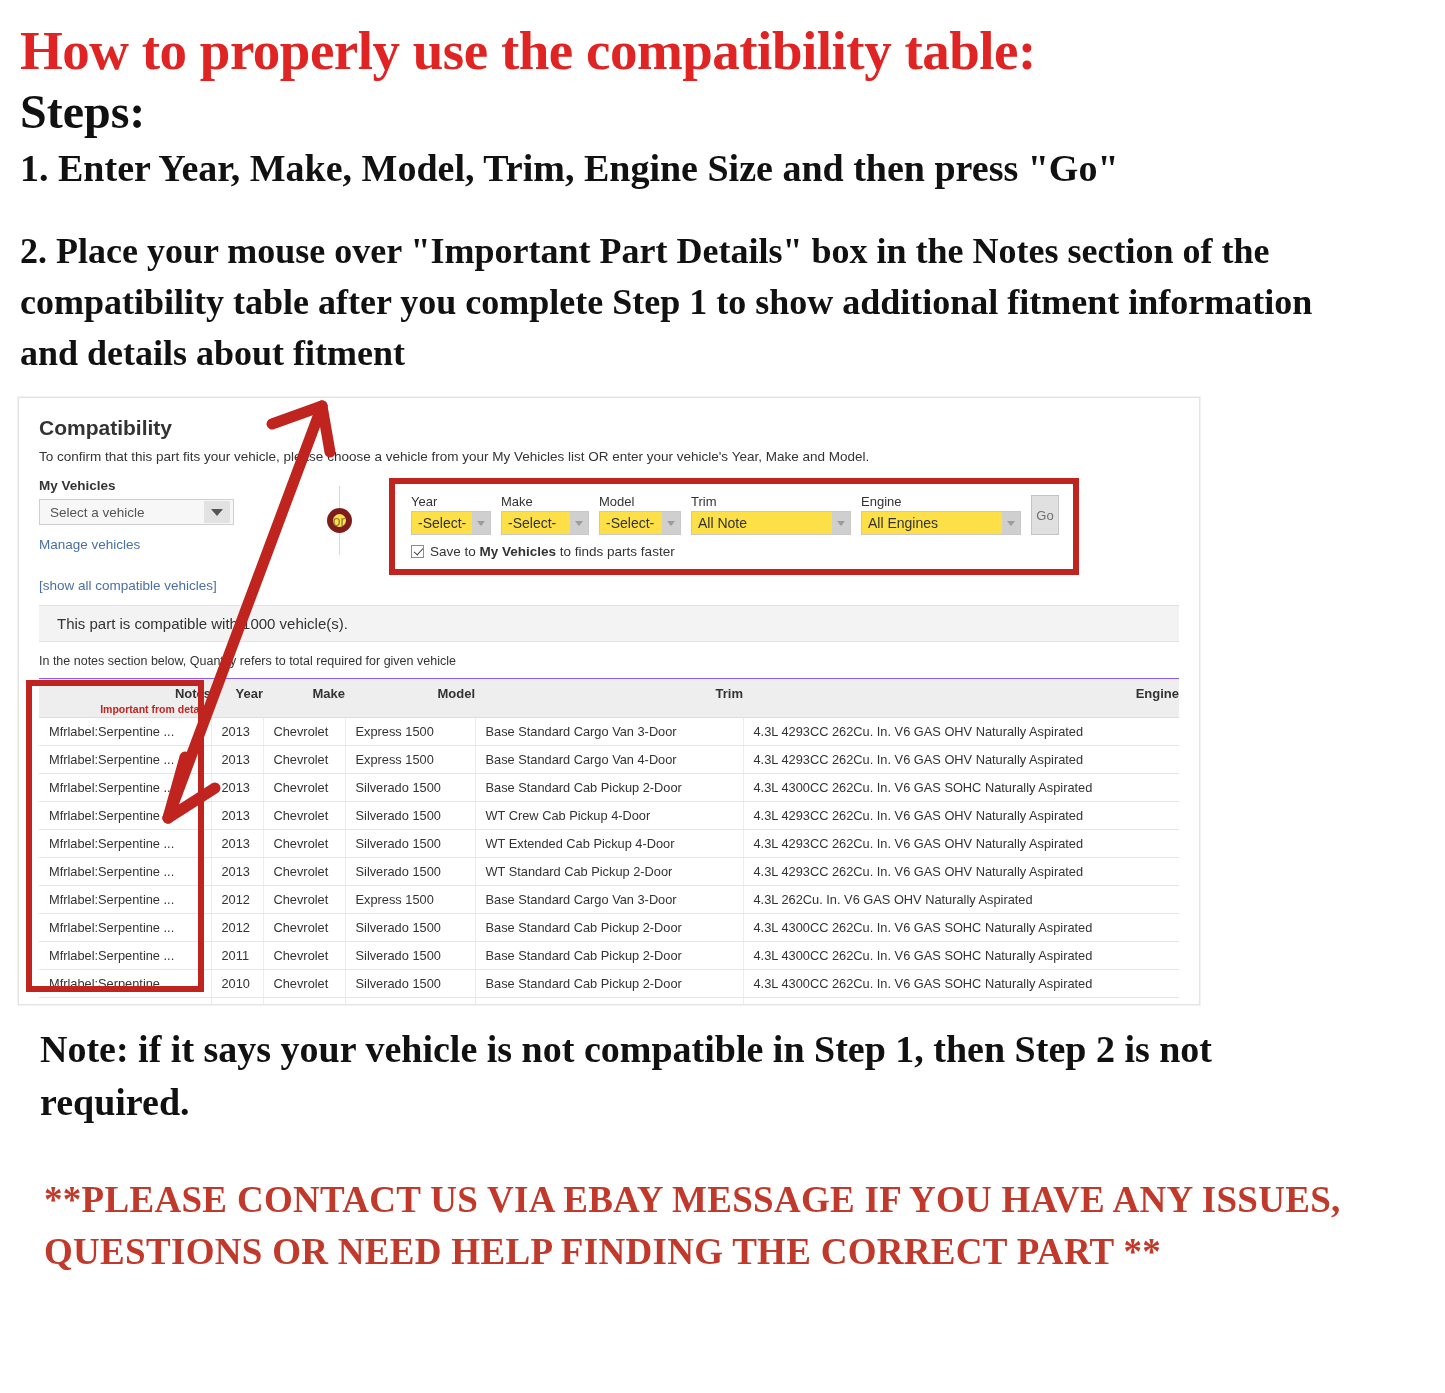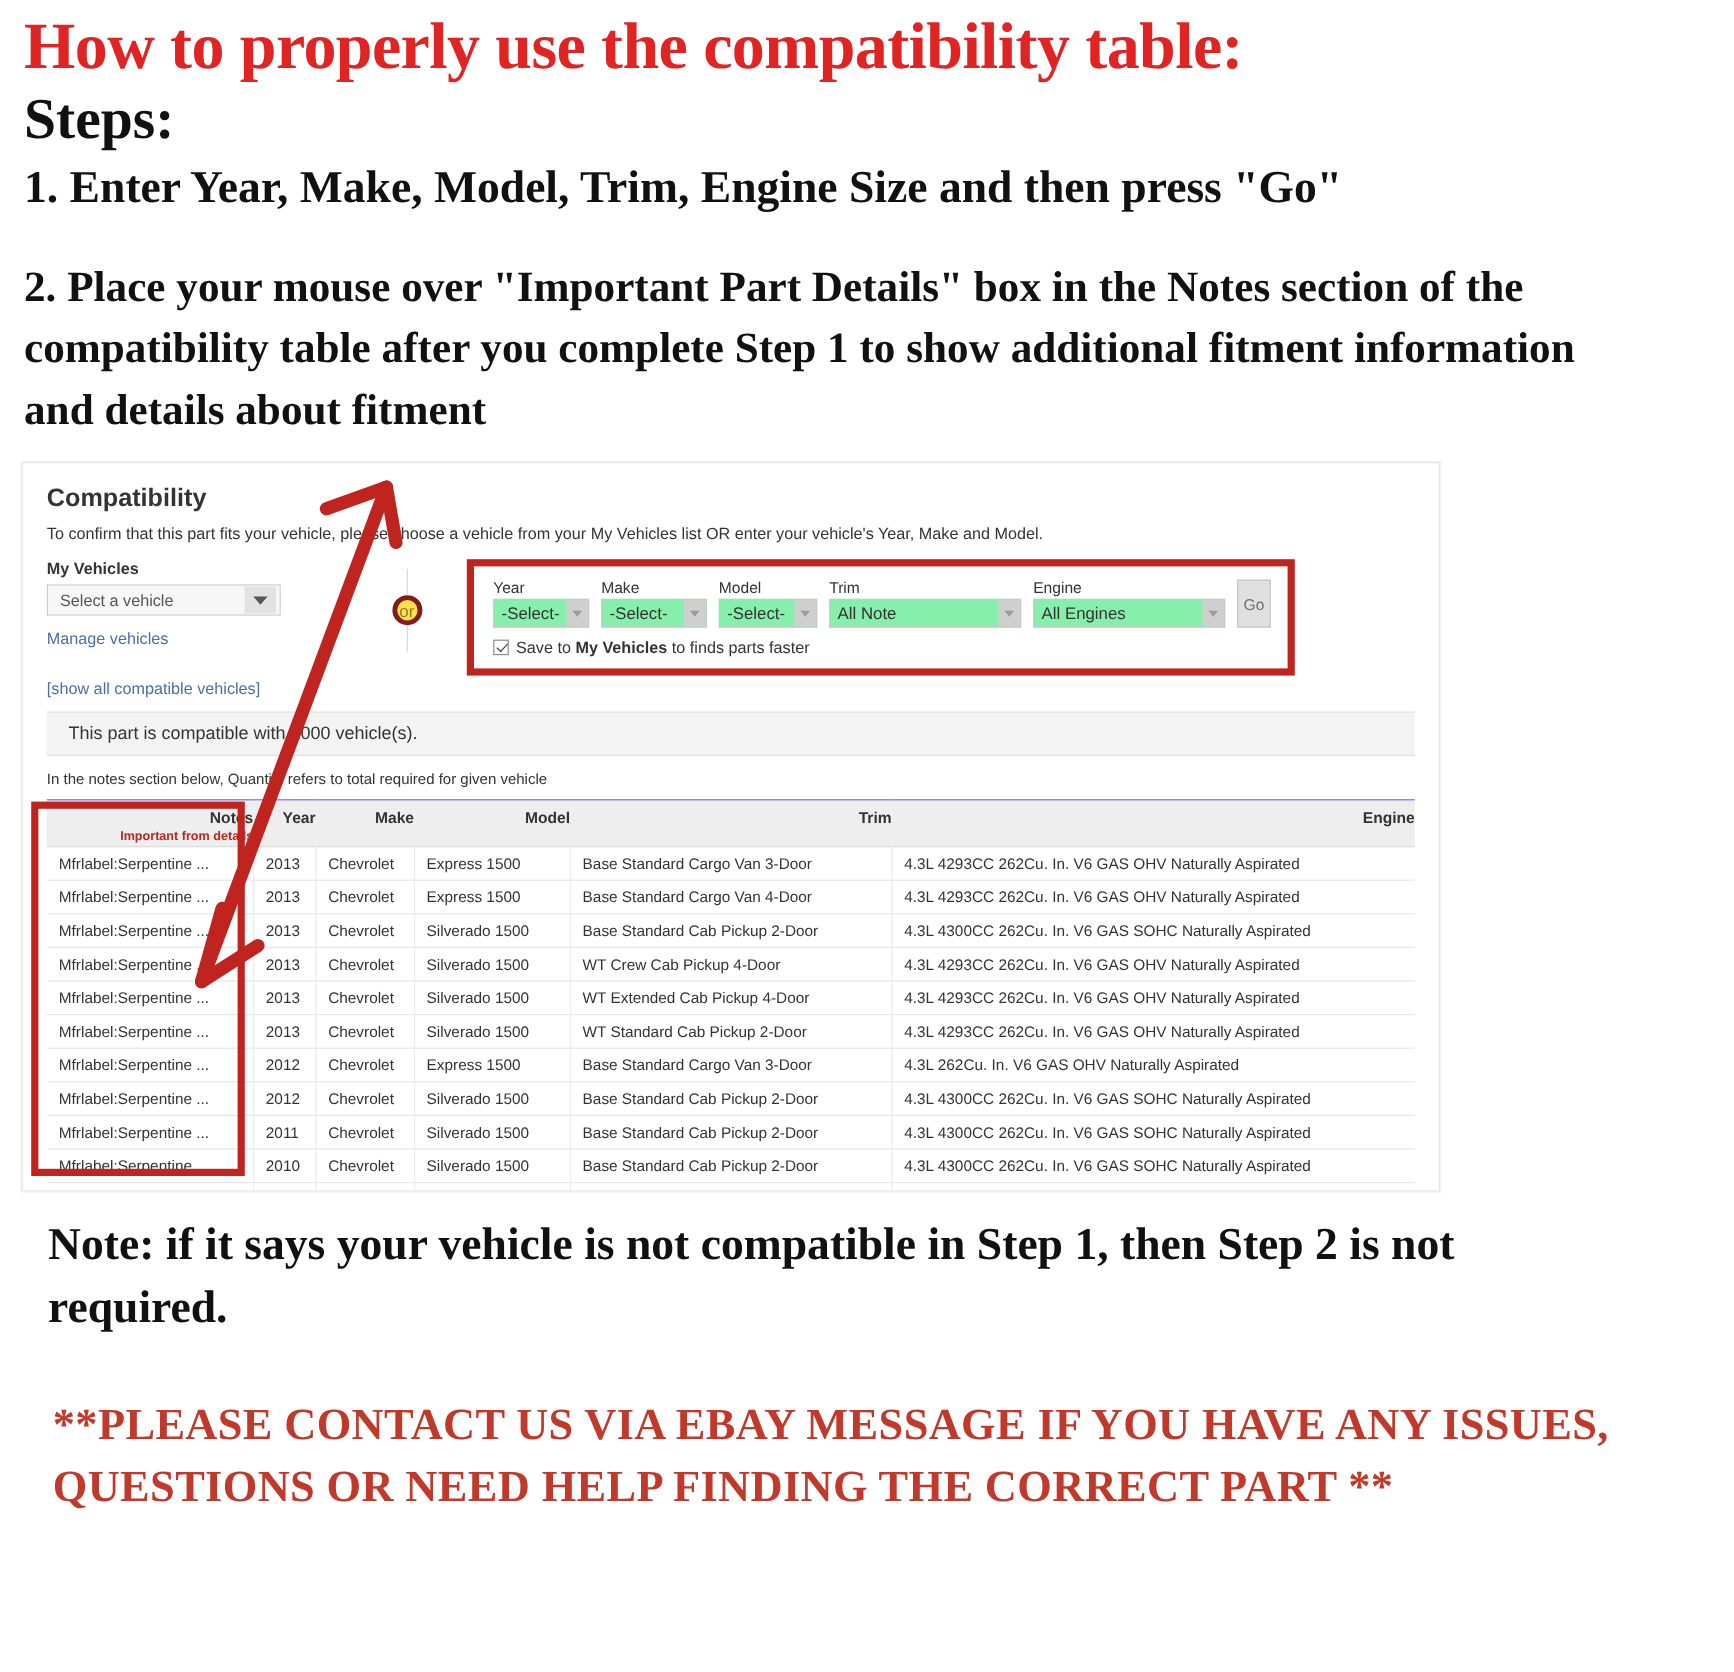--- a/index.html
+++ b/index.html
@@ -16,21 +16,21 @@
 
   
   .hdr-wrap { padding: 0 14px; }
   .title-red {
     font-family: "Liberation Serif", serif;
     font-weight: bold;
     color: #e02424;
     font-size: 55px;
     line-height: 1.06;
     letter-spacing: -0.5px;
-    margin: 10px 0 0 6px;
+    margin: 22px 0 0 6px;
     white-space: nowrap;
   }
   .steps-label {
     font-family: "Liberation Serif", serif;
     font-weight: bold;
     color: #111111;
     font-size: 48px;
     line-height: 1.08;
     margin: 6px 0 0 6px;
   }
@@ -132,39 +132,39 @@
 
   .or-col {
     width: 100px;
     display: flex; flex-direction: column;
     align-items: center; justify-content: flex-start;
     padding-top: 8px;
   }
   .or-line-top, .or-line-bot { width: 1px; height: 22px; background: #d8d8d8; }
   .or-badge {
     width: 25px; height: 25px; border-radius: 50%;
-    border: 4px solid #7f1d1d;
+    border: 6px solid #7f1d1d;
     color: #8a7a36; font-size: 14px;
     display: flex; align-items: center; justify-content: center;
     background: #fde047;
   }
 
   .yymm-box {
     position: relative;
     border: 6px solid #c0241f;
     padding: 10px 14px 10px 16px;
     width: 690px;
     background: #ffffff;
   }
   .field-row { display: flex; align-items: flex-end; gap: 10px; }
   .field { display: flex; flex-direction: column; }
   .field-label { font-size: 13px; color: #333333; margin-bottom: 2px; }
   .sel {
     height: 24px; border: 1px solid #c9c9c9;
-    background: #86efac;
+    background: #fde047;
     display: flex; align-items: center; justify-content: space-between;
     font-size: 14px; color: #333333;
     padding-left: 6px;
   }
   .sel .arw {
     width: 18px; height: 22px; background: #cfcfcf;
     display: flex; align-items: center; justify-content: center;
   }
   .sel .arw i {
     width: 0; height: 0;

